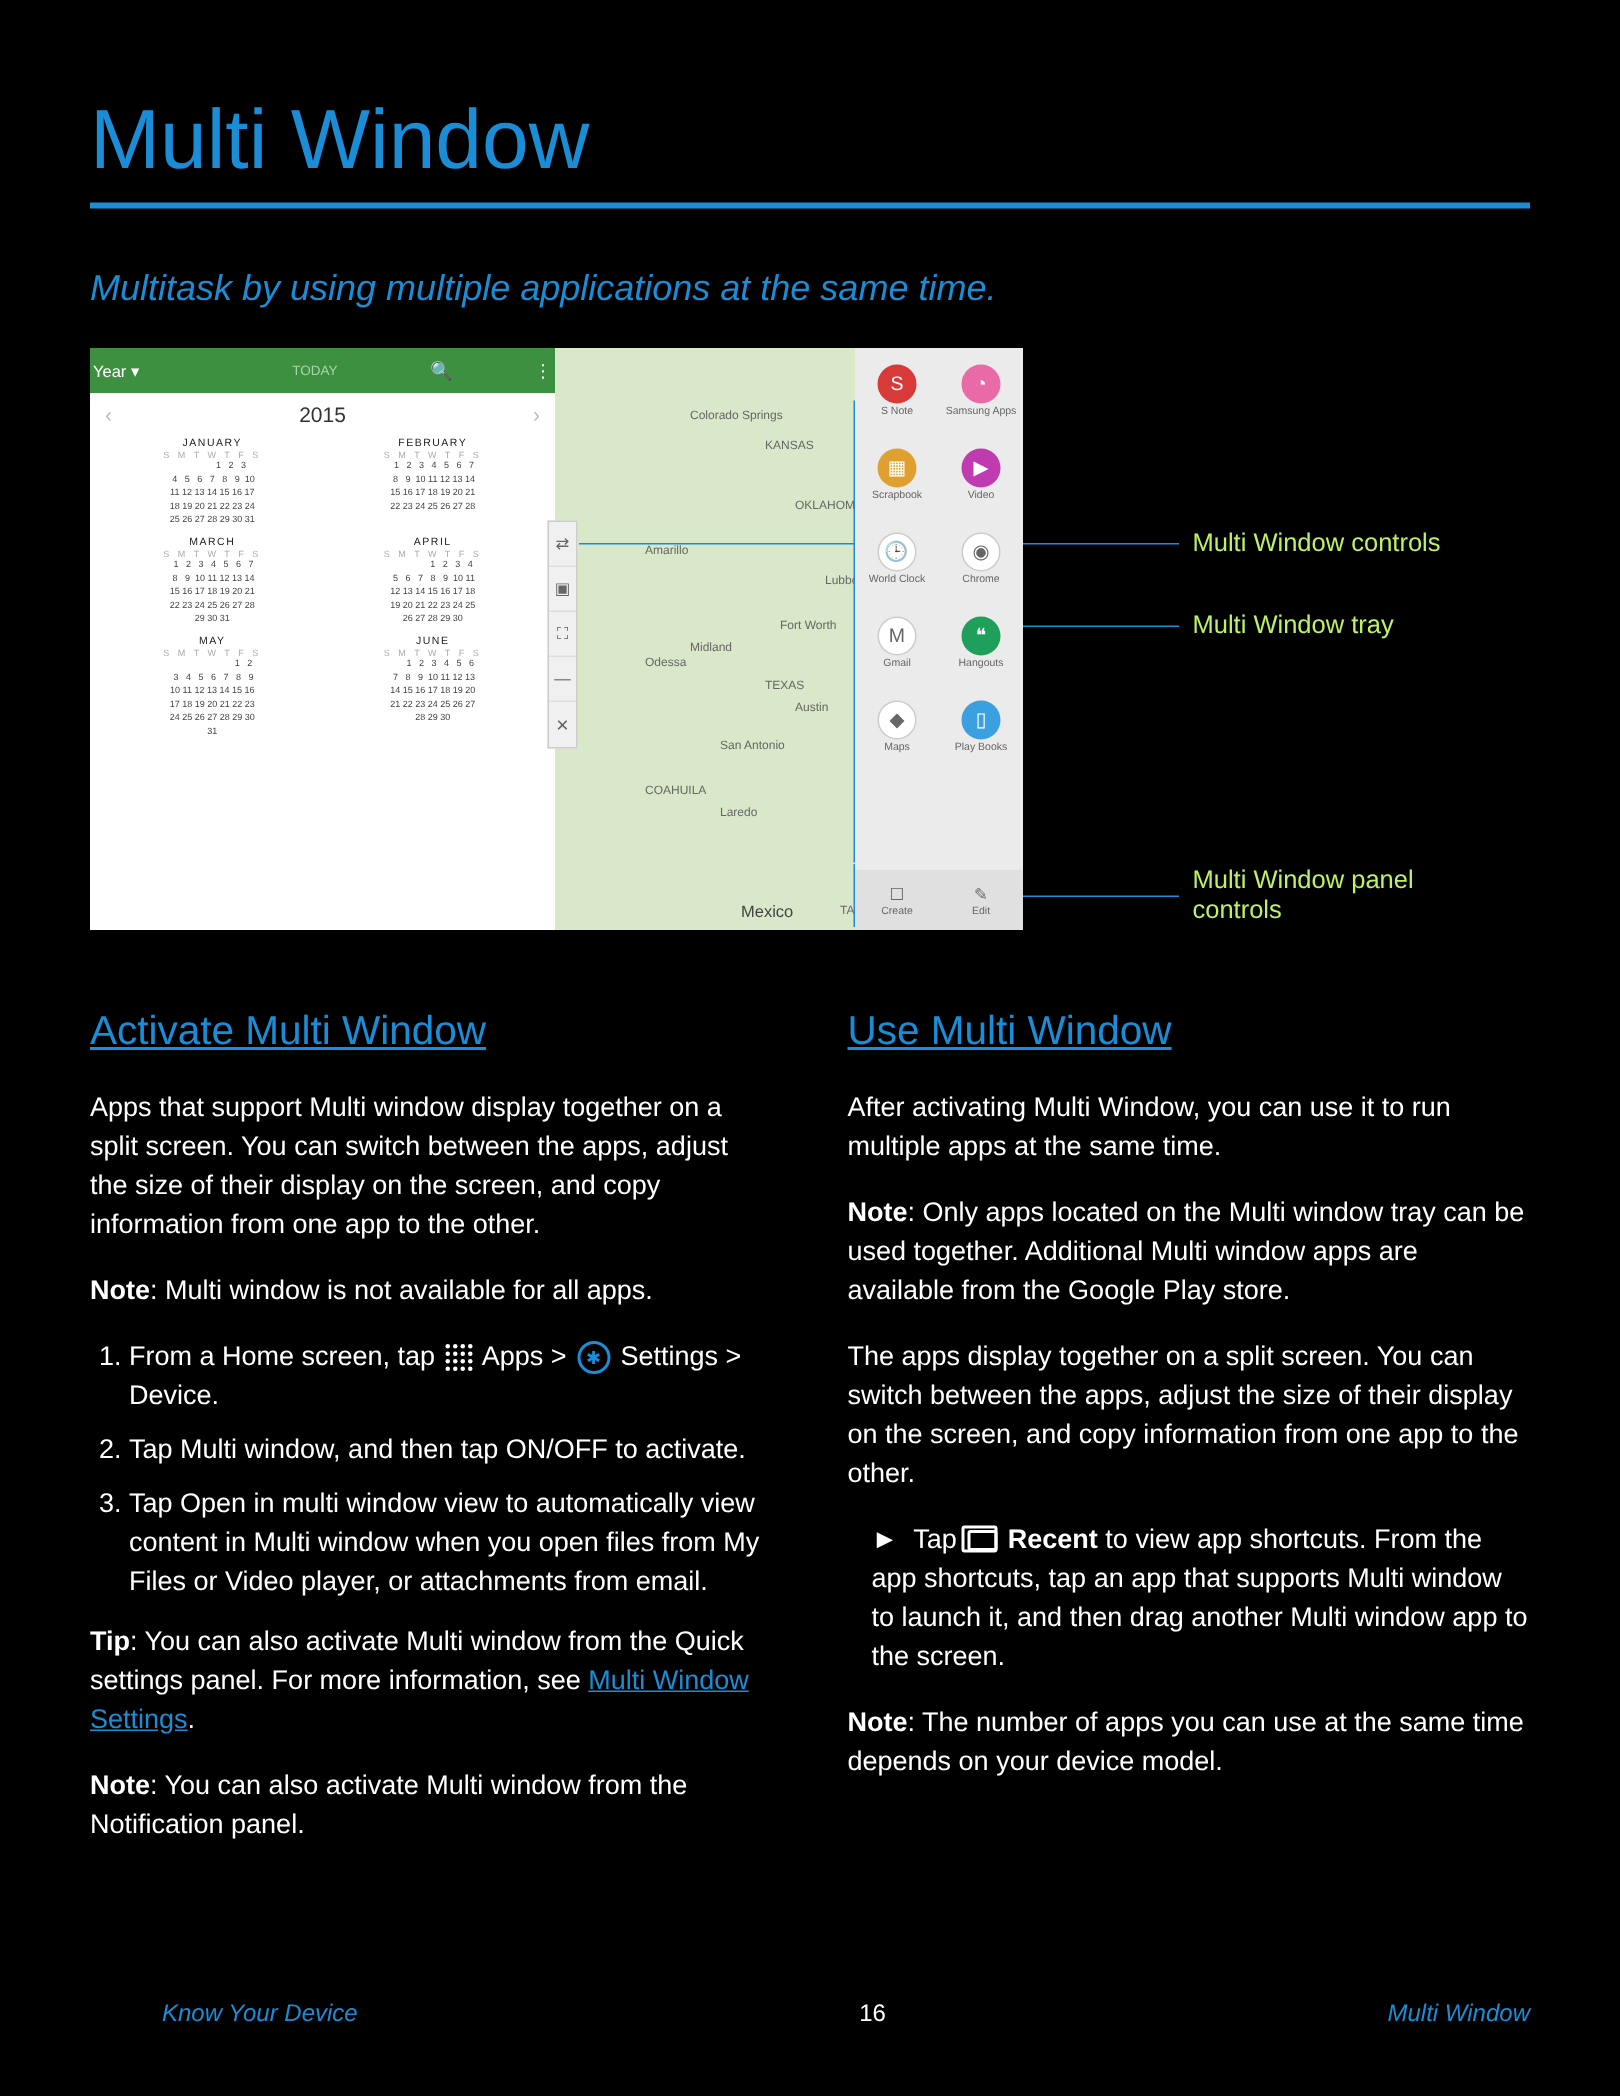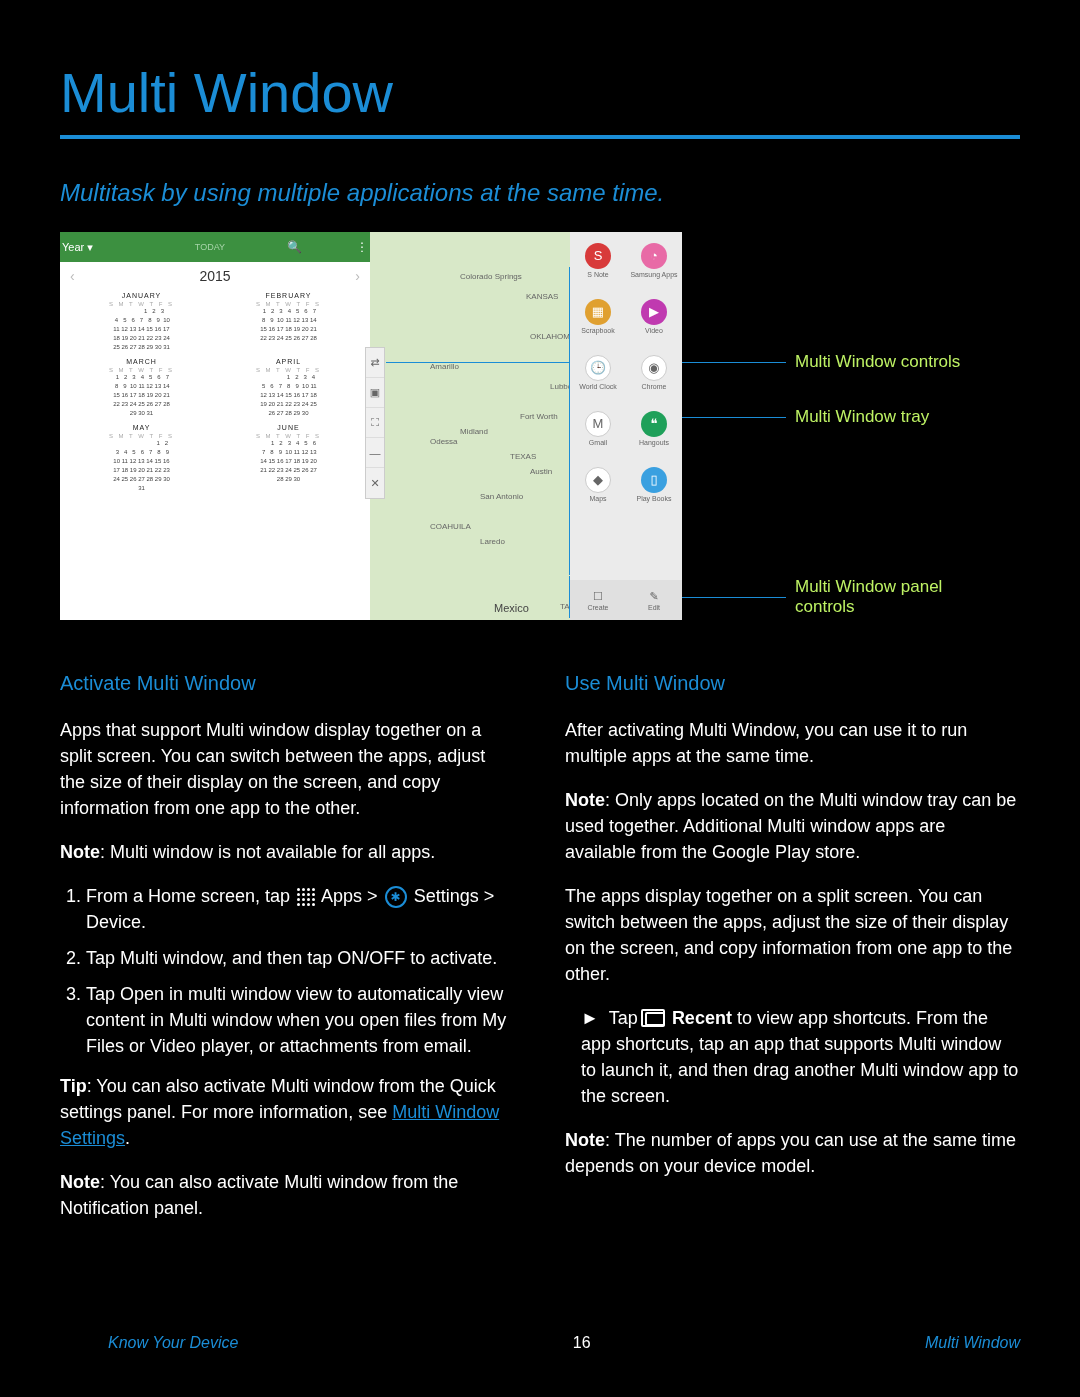--- a/index.html
+++ b/index.html
@@ -185,23 +185,24 @@
     color: #bef264;
     font-size: 17px;
   }
   .columns {
     display: flex;
     gap: 50px;
   }
   .col { flex: 1; }
   .section-h {
     color: #1b8dd6;
-    font-size: 20px;
+    font-size: 27px;
     font-weight: 400;
     margin-bottom: 22px;
+    text-decoration: underline;
   }
   .body-text {
     color: #fff;
     font-size: 18px;
     line-height: 26px;
     margin-bottom: 18px;
   }
   .body-text .strong { font-weight: bold; }
   .link {
     color: #1b8dd6;
@@ -345,21 +346,21 @@
 14 15 16 17 18 19 20
 21 22 23 24 25 26 27
 28 29 30</div>
           </div>
         </div>
     </div>
 
     <div class="map-side">
       <div id="maplabels">
           <div class="map-label" style="left: 90px; top: 40px;">Colorado Springs</div>
-          <div class="map-label" style="left: 156px; top: 60px; text-align: right;">KANSAS</div>
+          <div class="map-label" style="left: 140px; top: 60px; text-align: right;">KANSAS</div>
           <div class="map-label" style="left: 160px; top: 100px;">OKLAHOMA</div>
           <div class="map-label" style="left: 60px; top: 130px;">Amarillo</div>
           <div class="map-label" style="left: 180px; top: 150px;">Lubbock</div>
           <div class="map-label" style="left: 150px; top: 180px;">Fort Worth</div>
           <div class="map-label" style="left: 90px; top: 195px;">Midland</div>
           <div class="map-label" style="left: 60px; top: 205px;">Odessa</div>
           <div class="map-label" style="left: 140px; top: 220px;">TEXAS</div>
           <div class="map-label" style="left: 160px; top: 235px;">Austin</div>
           <div class="map-label" style="left: 110px; top: 260px;">San Antonio</div>
           <div class="map-label" style="left: 60px; top: 290px;">COAHUILA</div>

